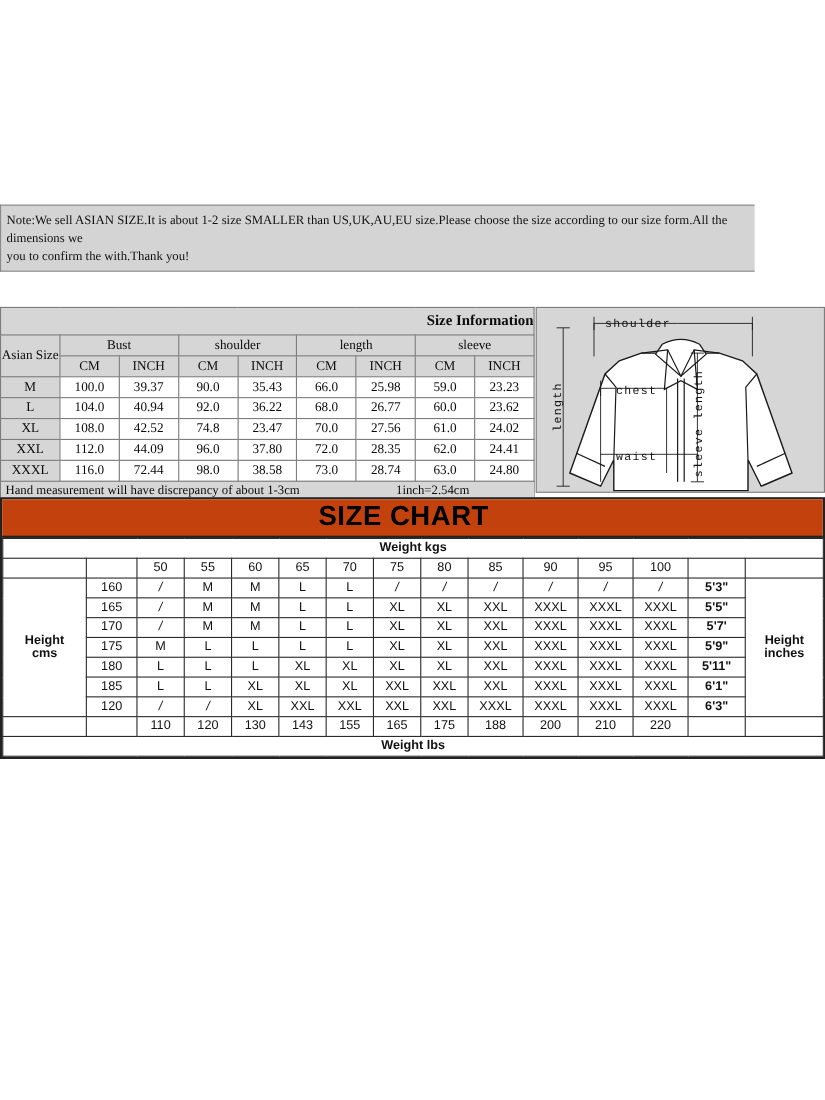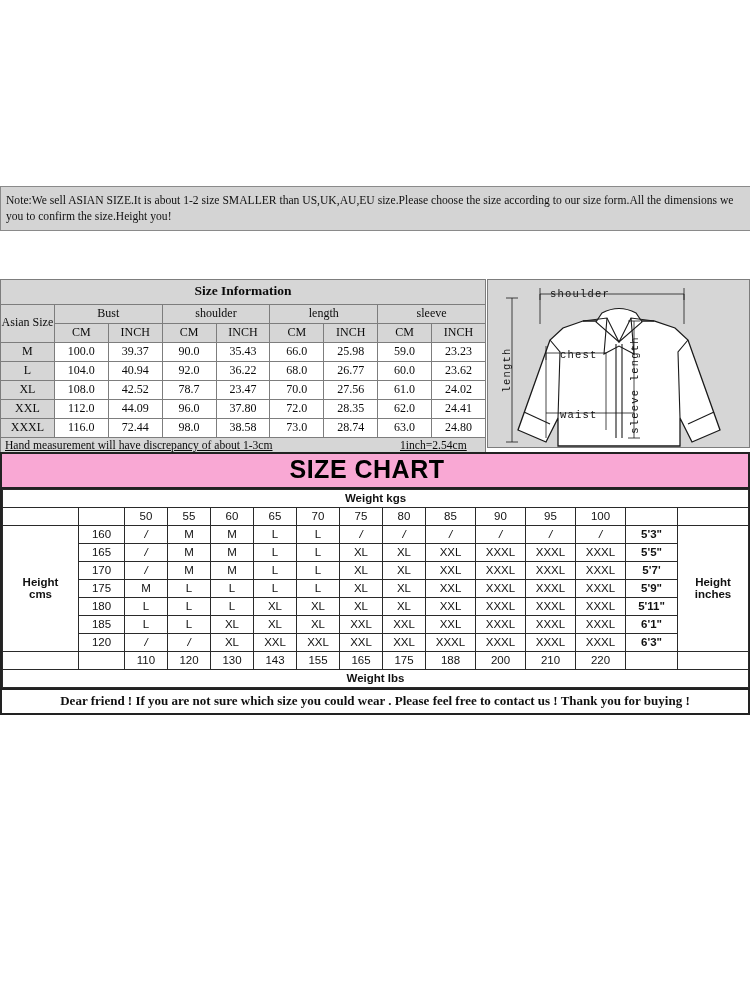--- a/index.html
+++ b/index.html
@@ -13,21 +13,21 @@
     font-family: "Liberation Serif", "DejaVu Serif", serif;
     position: relative;
     overflow: hidden;
   }
 
   
   .note-block {
     position: absolute;
     left: 0px;
     top: 186px;
-    width: 750px;
+    width: 686px;
     box-sizing: border-box;
     background: #d4d4d4;
     border-top: 1px solid #8a8a8a;
     border-bottom: 1px solid #8a8a8a;
     border-left: 1px solid #8a8a8a;
     padding: 6px 4px 5px 5px;
     font-size: 11.6px;
     line-height: 1.38;
     color: #111;
   }
@@ -52,37 +52,38 @@
     text-align: center;
     color: #0b0b0b;
     font-size: 12px;
     padding: 1px 0 2px 0;
     line-height: 1.25;
   }
   table.si td.title {
     font-weight: bold;
     font-size: 13.5px;
     padding: 3px 0 4px 0;
+    text-align: right;
   }
   table.si td.datacell {
     background: #ffffff;
   }
   table.si td.hdr {
     background: #d6d6d6;
   }
   table.si td.foot {
     text-align: left;
     padding-left: 4px;
     font-size: 11.6px;
     background: #d6d6d6;
     position: relative;
   }
-  .foot-inner { display: flex; text-decoration: underline; }
+  .foot-inner { display: flex; }
   .foot-left { flex: 0 0 355px; }
-  .foot-right { flex: 1; margin-left: 40px; }
+  .foot-right { flex: 1; }
 
   
   .shirt-wrap {
     position: absolute;
     left: 487px;
     top: 279px;
     width: 263px;
     height: 169px;
     background: #d6d6d6;
     border: 1px solid #7d7d7d;
@@ -100,21 +101,21 @@
     border: 2px solid #222;
     background: #ffffff;
   }
   .sc-title {
     text-align: center;
     font-family: "Liberation Sans", "DejaVu Sans", sans-serif;
     font-weight: bold;
     font-size: 25px;
     letter-spacing: 0.5px;
     color: #000;
-    background: #f9a8d4;
+    background: #c2410c;
     padding: 1px 16px 3px 0;
     border-bottom: 2px solid #222;
   }
   table.sc {
     border-collapse: collapse;
     width: 100%;
     table-layout: fixed;
     font-family: "Liberation Sans", "DejaVu Sans", sans-serif;
   }
   table.sc td {
@@ -178,21 +179,21 @@
     padding: 3px 0 4px 0;
     background: #ffffff;
     border-top: 2px solid #222;
   }
 </style>
 </head>
 <body>
 
 <div class="note-block">
   <p>Note:We sell ASIAN SIZE.It is about 1-2 size SMALLER than US,UK,AU,EU size.Please choose the size according to our size form.All the dimensions we</p>
-  <p>you to confirm the size.Height you!</p>
+  <p>you to confirm the with.Thank you!</p>
 </div>
 
 <div class="si-wrap">
   <table class="si">
     <tbody>
       <tr>
         <td class="title" colspan="9">Size Information</td>
       </tr>
       <tr>
         <td class="hdr" rowspan="2" style="width:78px">Asian Size</td>
@@ -231,21 +232,21 @@
         <td class="datacell">36.22</td>
         <td class="datacell">68.0</td>
         <td class="datacell">26.77</td>
         <td class="datacell">60.0</td>
         <td class="datacell">23.62</td>
       </tr>
       <tr>
         <td class="hdr">XL</td>
         <td class="datacell">108.0</td>
         <td class="datacell">42.52</td>
-        <td class="datacell">78.7</td>
+        <td class="datacell">74.8</td>
         <td class="datacell">23.47</td>
         <td class="datacell">70.0</td>
         <td class="datacell">27.56</td>
         <td class="datacell">61.0</td>
         <td class="datacell">24.02</td>
       </tr>
       <tr>
         <td class="hdr">XXL</td>
         <td class="datacell">112.0</td>
         <td class="datacell">44.09</td>
@@ -523,14 +524,13 @@
         <td></td>
       </tr>
 
       <tr>
         <td class="lbs-label" colspan="15">Weight lbs</td>
       </tr>
 
     </tbody>
   </table>
 
-  <div class="footer-note">Dear friend ! If you are not sure which size you could wear . Please feel free to contact us ! Thank you for buying !</div>
 </div>
 
 </body></html>

